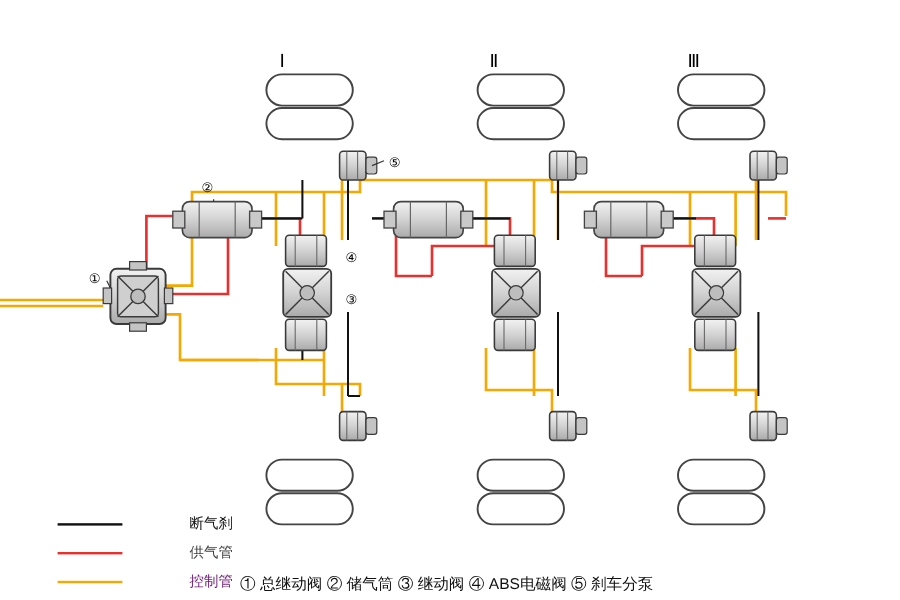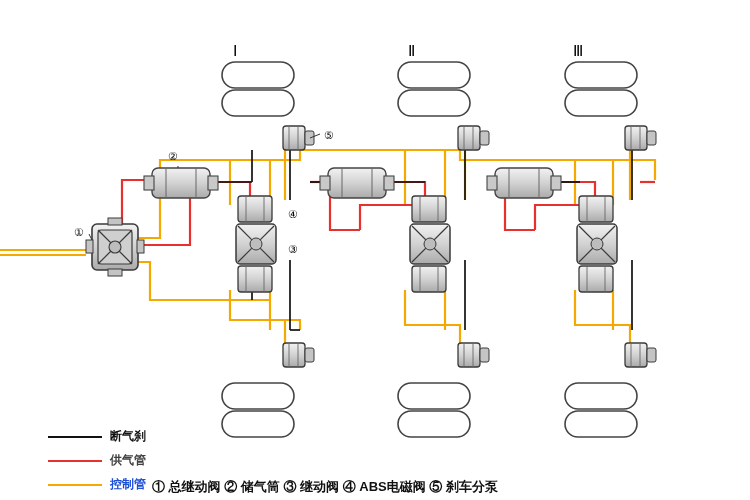--- a/index.html
+++ b/index.html
@@ -1,21 +1,21 @@
 <!DOCTYPE html>
 <html><head>
 <meta charset="utf-8">
 <style>
   html,body{margin:0;padding:0;background:#ffffff;}
   body{width:750px;height:500px;overflow:hidden;font-family:"Liberation Sans",sans-serif;}
   #root{position:relative;width:750px;height:500px;background:#fff;}
   .lbl{position:absolute;font-weight:bold;color:#000;}
   .roman{font-family:"Liberation Serif",serif;font-size:15px;font-weight:normal;}
   .circnum{position:absolute;font-size:11px;color:#000;}
-  .legend-text{position:absolute;font-size:12px;font-weight:bold;}
+  .legend-text{position:absolute;font-size:12px;font-weight:normal;margin-left:48px;}
   .legend-line{position:absolute;height:2px;}
   svg{position:absolute;left:0;top:0;}
 </style>
 </head>
 <body>
 
 <div id="root">
 
   <svg width="750" height="500">
     <defs>
@@ -255,18 +255,18 @@
   <div class="circnum" style="left:324px;top:129px;">⑤</div>
 
   <div>
     <div class="legend-line" style="left:48px;top:436px;width:54px;background:#111111;"></div>
     <div class="legend-text" style="left:110px;top:428px;color:#111;">断气刹</div>
 
     <div class="legend-line" style="left:48px;top:460px;width:54px;background:#e8312f;"></div>
     <div class="legend-text" style="left:110px;top:452px;color:#404040;">供气管</div>
 
     <div class="legend-line" style="left:48px;top:484px;width:54px;background:#f5a800;"></div>
-    <div class="legend-text" style="left:110px;top:476px;color:#1d4ed8;">控制管</div>
+    <div class="legend-text" style="left:110px;top:476px;color:#701a75;">控制管</div>
 
     <div class="legend-text" style="left:152px;top:478px;color:#111;font-size:13px;white-space:nowrap;">① 总继动阀  ② 储气筒  ③ 继动阀  ④ ABS电磁阀  ⑤ 刹车分泵</div>
   </div>
 
 </div>
 
 </body></html>

